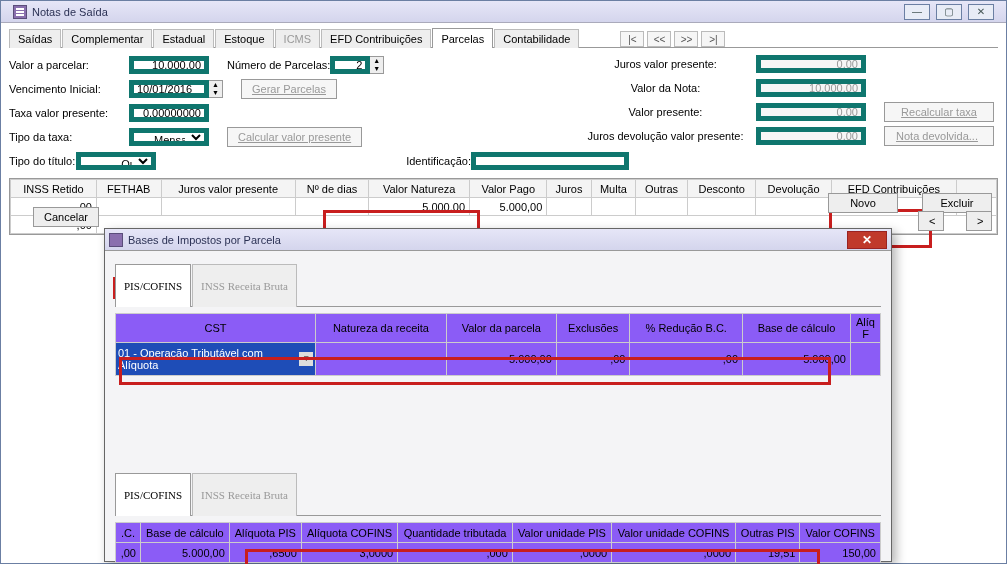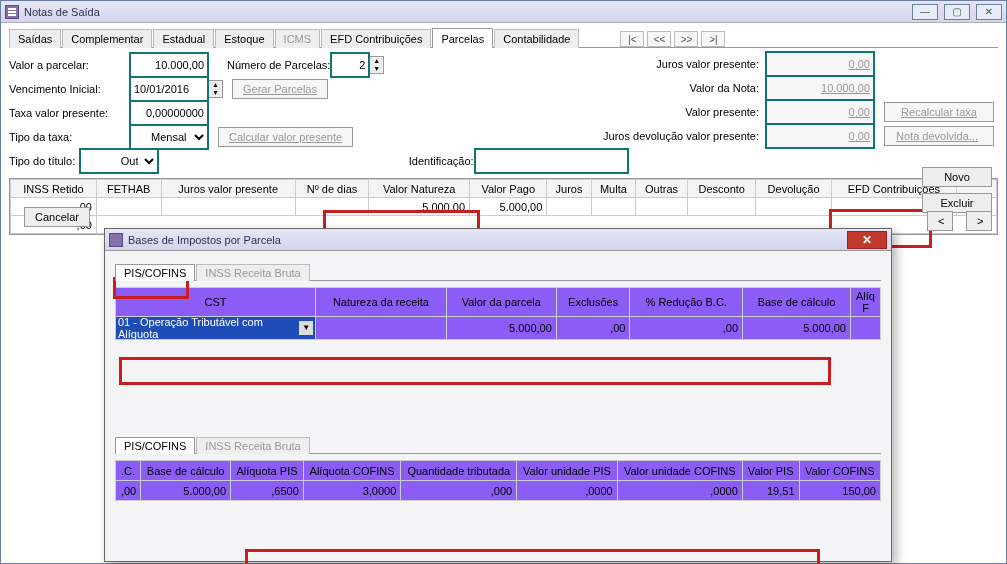--- a/index.html
+++ b/index.html
@@ -1,66 +1,66 @@
 <!DOCTYPE html>
 <html><head>
 <meta charset="utf-8">
 <style>
   * { box-sizing: border-box; font-family: Tahoma, Arial, sans-serif; font-size: 11px; }
   body { margin: 0; background: #f0f0f0; width: 1007px; height: 564px; overflow: hidden; position: relative; }
   .window { background: #fff; border: 1px solid #6b7fa3; width: 1007px; height: 564px; position: relative; }
-  .titlebar { background: linear-gradient(#e6e6f7, #d4d5ed); height: 22px; display: flex; align-items: center; padding: 0 4px; border-bottom: 1px solid #aab; }
+  .titlebar { background: linear-gradient(#e6e6f7, #d4d5ed); height: 22px; display: flex; align-items: center; padding: 0 12px; border-bottom: 1px solid #aab; }
   .titlebar .icon { width: 14px; height: 14px; background: #8a6fae; margin-right: 5px; display: inline-block; border: 1px solid #5a4d7a; position: relative; }
   .titlebar .icon::after { content: ""; position: absolute; left: 2px; top: 2px; right: 2px; height: 2px; background: #fff; box-shadow: 0 3px 0 #fff, 0 6px 0 #fff; }
   .titlebar .title { color: #2b3154; flex: 1; }
   .winbtns { display: flex; gap: 6px; }
   .winbtn { width: 26px; height: 16px; border: 1px solid #6b7fa3; background: #e8ecf6; display: flex; align-items: center; justify-content: center; color: #455; font-size: 10px; line-height: 1; }
   .content { position: relative; padding: 4px 8px; }
   .tabs { display: flex; border-bottom: 1px solid #999; margin-bottom: 6px; align-items: flex-end; }
   .tab { padding: 3px 8px; border: 1px solid #bbb; border-bottom: none; background: #eee; margin-right: 1px; cursor: pointer; position: relative; top: 1px; }
   .tab.active { background: #fff; border-top: 1px solid #999; border-left: 1px solid #999; border-right: 1px solid #999; padding-top: 4px; z-index: 2; }
   .tab.disabled { color: #999; }
   .navbtns { margin-left: 40px; display: flex; gap: 3px; }
   .navbtn { width: 24px; height: 16px; border: 1px solid #bbb; background: #f6f6f6; display: flex; align-items: center; justify-content: center; font-size: 10px; color: #555; }
   .formrow { display: flex; align-items: center; height: 22px; margin-bottom: 2px; }
   .lbl { width: 120px; }
-  .inp { border: 2px solid #0f766e; height: 26px; padding: 0 3px; text-align: right; background: #fff; }
+  .inp { border: 5px solid #0f766e; height: 18px; padding: 0 3px; text-align: right; background: #fff; }
   .inp.w80 { width: 80px; }
   .inp.w110 { width: 110px; }
-  .btn { border: 1px solid #999; background: #eee; padding: 2px 10px; height: 20px; margin-left: 9px; }
+  .btn { border: 1px solid #999; background: #eee; padding: 2px 10px; height: 20px; margin-left: 18px; }
   .btn.disabled, input.disabled { color: #999; background: #f6f6f6; text-decoration: underline; }
   select.inp { text-align: left; }
   .spin { display: flex; align-items: center; }
   .spinbtns { display: flex; flex-direction: column; border: 1px solid #999; border-left: none; height: 18px; }
   .spinbtns div { width: 13px; height: 9px; background: #eee; font-size: 7px; text-align: center; line-height: 8px; }
   .cols-right { position: absolute; right: 12px; top: 30px; }
-  .cols-right .formrow .lbl2 { width: 175px; text-align: right; padding-right: 6px; }
+  .cols-right .formrow .lbl2 { width: 175px; text-align: center; padding-right: 6px; }
   .grid1 { border: 1px solid #999; margin-top: 4px; }
   .grid1 table { border-collapse: collapse; width: 100%; }
   .grid1 th, .grid1 td { border: 1px solid #ccc; padding: 2px 4px; font-weight: normal; text-align: center; height: 18px; white-space: nowrap; }
   .grid1 th { background: #f4f4f4; }
   .grid1 td { text-align: right; }
   .ellips { text-align: center !important; }
   .redbox { border: 3px solid #c81e1e; position: absolute; pointer-events: none; }
   .dialog { position: absolute; left: 104px; top: 228px; width: 788px; height: 334px; background: #f4f4f6; border: 1px solid #666; box-shadow: 4px 4px 10px rgba(0,0,0,0.3); }
   .dlg-title { background: linear-gradient(#e6e6f7, #d4d5ed); height: 22px; display: flex; align-items: center; padding: 0 4px; border-bottom: 1px solid #999; }
   .dlg-title .icon2 { width: 14px; height: 14px; background: #8a6fae; margin-right: 5px; border: 1px solid #5a4d7a; position: relative; }
   .dlg-title .t { flex: 1; color: #2b3154; }
   .dlg-close { width: 40px; height: 18px; background: #c0392b; color: #fff; border: 1px solid #922; display: flex; align-items: center; justify-content: center; font-size: 12px; font-weight: bold; }
   .dlg-body { padding: 6px 10px; position: relative; }
   .subtabs { display: flex; border-bottom: 1px solid #999; margin: 6px 0; }
-  .subtab { padding: 2px 8px; border: 1px solid #bbb; border-bottom: none; background: #eee; margin-right: 1px; position: relative; top: 1px; }
+  .subtab { padding: 15px 8px; border: 1px solid #bbb; border-bottom: none; background: #eee; margin-right: 1px; position: relative; top: 1px; font-family: Liberation Serif, serif; }
   .subtab.active { background: #fff; border-color: #999; z-index: 2; }
   .subtab.disabled { color: #999; }
   table.g2 { border-collapse: collapse; width: 100%; background: #8b5cf6; }
   table.g2 th, table.g2 td { border: 1px solid #ccc; padding: 2px 4px; font-weight: normal; text-align: center; height: 20px; }
   table.g2 td { text-align: right; }
-  .cst-sel { background: #1e4db7; color: #fff; display: flex; align-items: center; justify-content: space-between; padding: 0 2px; width: 100%; height: 22px; }
+  .cst-sel { background: #1e4db7; color: #fff; display: flex; align-items: center; justify-content: space-between; padding: 0 2px; width: 100%; height: 32px; }
   .cst-sel .dd { width: 14px; height: 14px; background: #ddd; color: #000; text-align: center; font-size: 8px; line-height: 14px; }
-  .bottombtns { position: absolute; right: 14px; bottom: 26px; display: flex; gap: 6px; flex-direction: column; }
+  .bottombtns { position: absolute; right: 14px; bottom: 26px; display: flex; gap: 6px; }
   .botleft { position: absolute; left: 14px; bottom: 12px; }
   .navbot { position: absolute; right: 14px; bottom: 8px; display: flex; gap: 4px; }
 </style>
 </head>
 <body>
 
 <div class="window">
   <div class="titlebar">
     <span class="icon"></span>
     <span class="title">Notas de Saída</span>
@@ -260,21 +260,21 @@
     <table class="g2">
       <tbody>
           <tr>
         <th>.C.</th>
         <th>Base de cálculo</th>
         <th>Alíquota PIS</th>
         <th>Alíquota COFINS</th>
         <th>Quantidade tributada</th>
         <th>Valor unidade PIS</th>
         <th>Valor unidade COFINS</th>
-        <th>Valor PIS</th>
+        <th>Outras PIS</th>
         <th>Valor COFINS</th>
       </tr>
       <tr>
         <td>,00</td>
         <td>5.000,00</td>
         <td>,6500</td>
         <td>3,0000</td>
         <td>,000</td>
         <td>,0000</td>
         <td>,0000</td>

